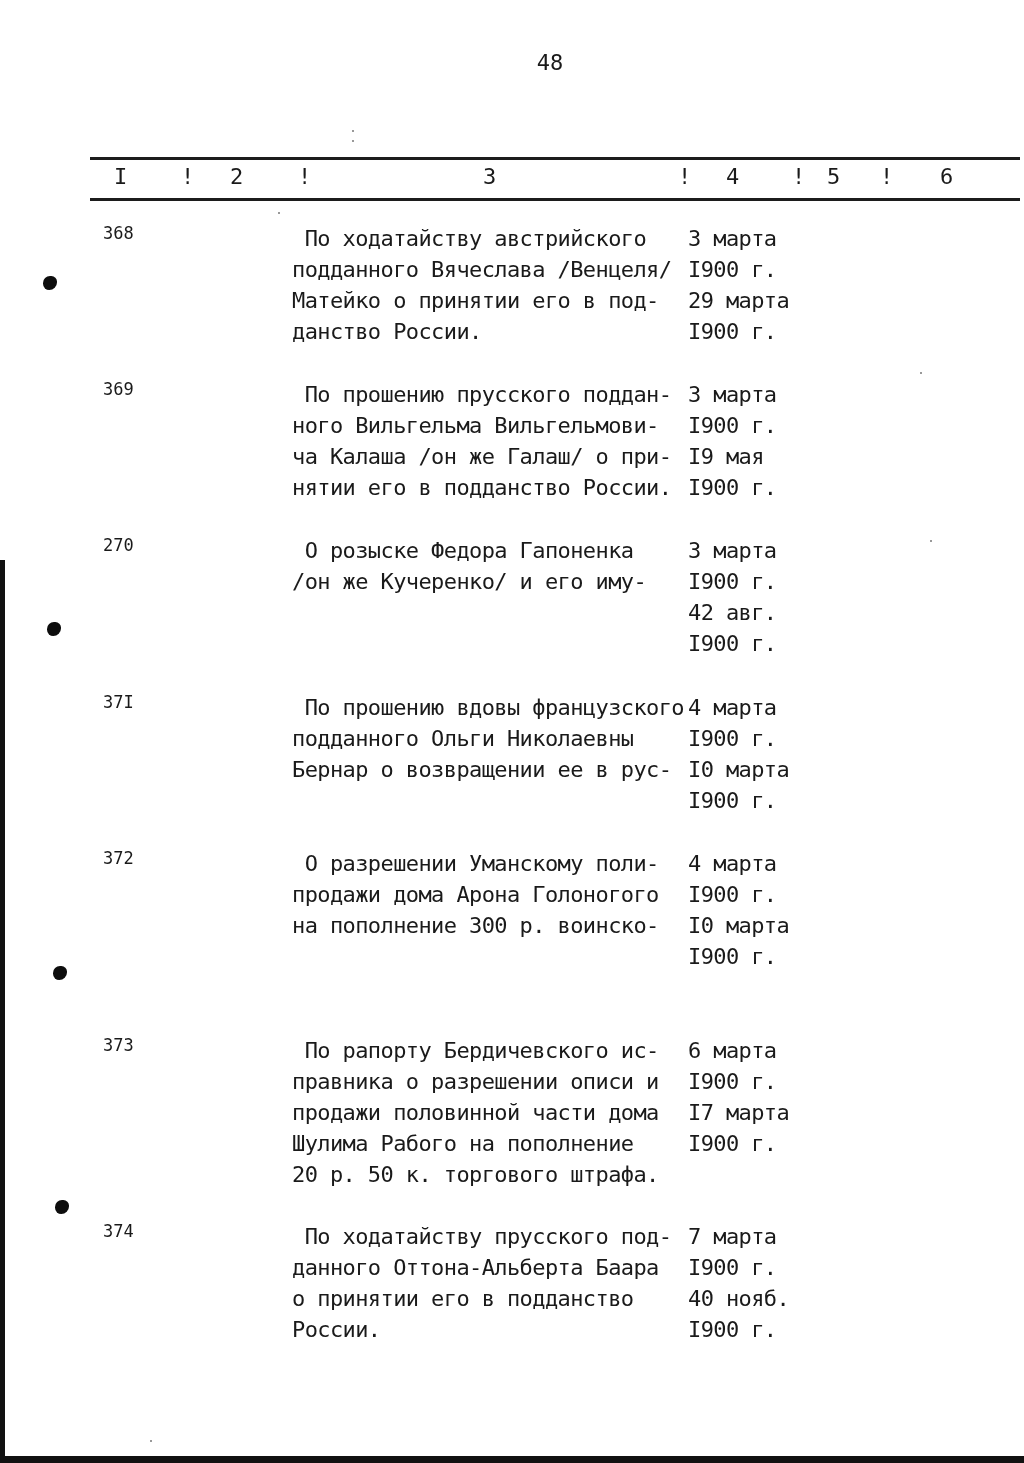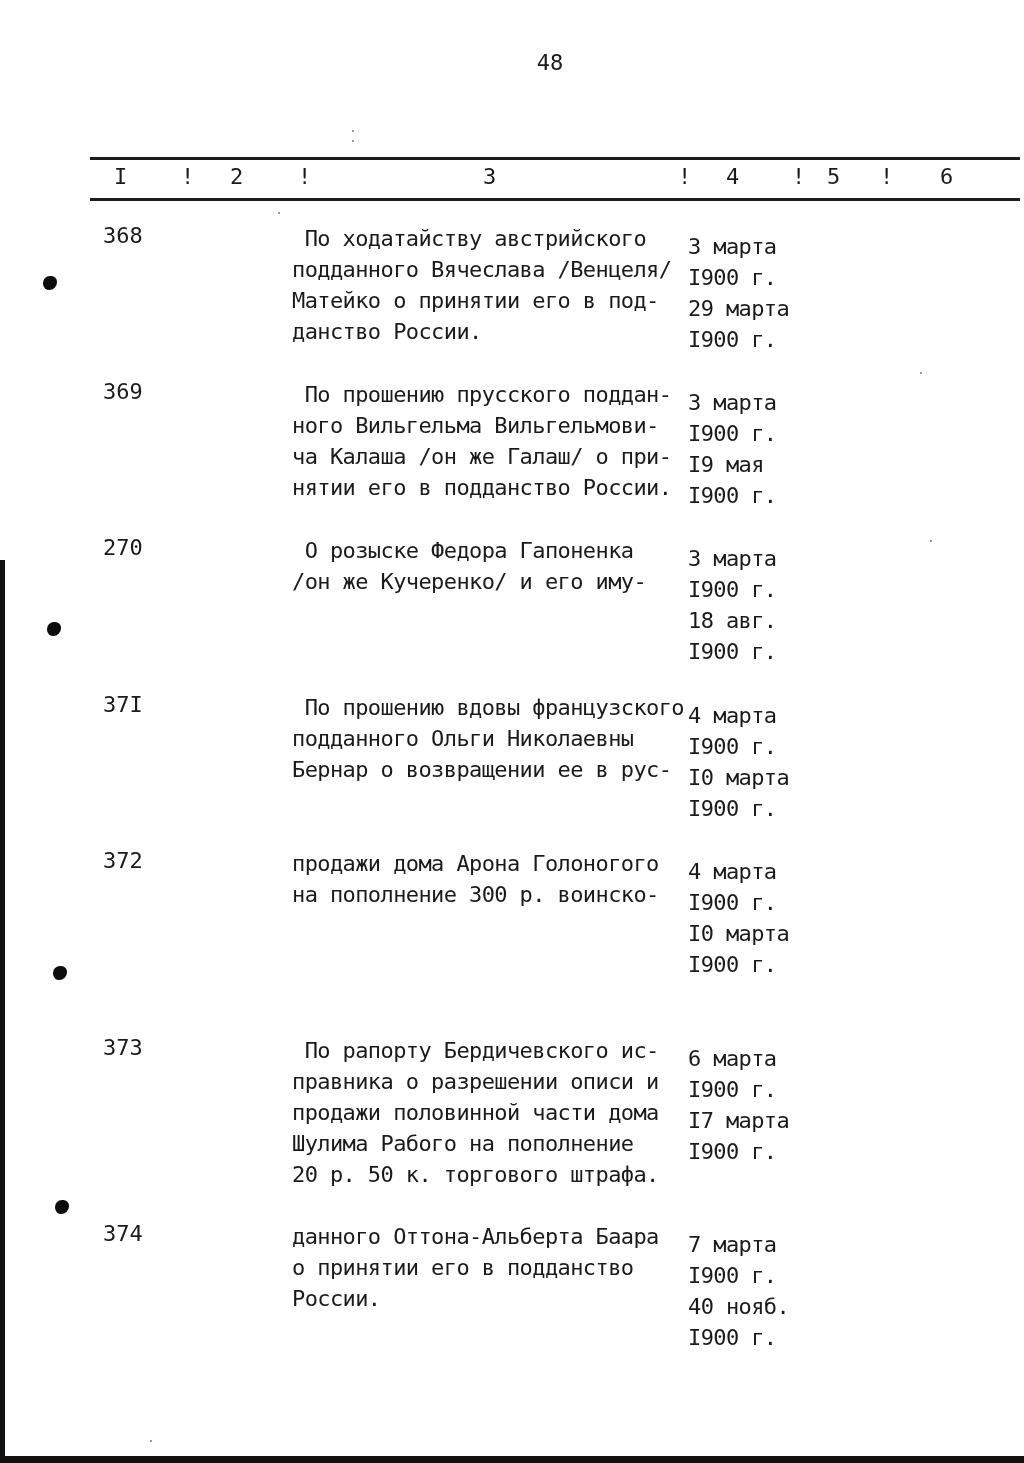--- a/index.html
+++ b/index.html
@@ -70,32 +70,32 @@
     }
     .entry {
       position: absolute;
       left: 0;
       width: 1024px;
     }
     .entry .num {
       position: absolute;
       left: 103px;
       top: 0;
-      font-size: 22px;
+      font-size: 17px;
     }
     .entry .desc {
       position: absolute;
       left: 292px;
       top: 0;
       width: 400px;
     }
     .entry .dates {
       position: absolute;
       left: 688px;
-      top: 8px;
+      top: 0;
       width: 130px;
     }
     .line {
       display: block;
       height: 31px;
       line-height: 31px;
       font-size: 22px;
       white-space: pre;
       letter-spacing: -0.6px;
     }
@@ -176,41 +176,42 @@
     </div>
     <div class="entry" style="top: 535px;">
       <div class="num">270</div>
       <div class="desc">
         <span class="line"> О розыске Федора Гапоненка</span>
         <span class="line">/он же Кучеренко/ и его иму-</span>
       </div>
       <div class="dates">
         <span class="line">3 марта</span>
         <span class="line">I900 г.</span>
-        <span class="line">18 авг.</span>
+        <span class="line">42 авг.</span>
         <span class="line">I900 г.</span>
       </div>
     </div>
     <div class="entry" style="top: 692px;">
       <div class="num">37I</div>
       <div class="desc">
         <span class="line"> По прошению вдовы французского</span>
         <span class="line">подданного Ольги Николаевны</span>
         <span class="line">Бернар о возвращении ее в рус-</span>
       </div>
       <div class="dates">
         <span class="line">4 марта</span>
         <span class="line">I900 г.</span>
         <span class="line">I0 марта</span>
         <span class="line">I900 г.</span>
       </div>
     </div>
     <div class="entry" style="top: 848px;">
       <div class="num">372</div>
       <div class="desc">
+        <span class="line"> О разрешении Уманскому поли-</span>
         <span class="line">продажи дома Арона Голоногого</span>
         <span class="line">на пополнение 300 р. воинско-</span>
       </div>
       <div class="dates">
         <span class="line">4 марта</span>
         <span class="line">I900 г.</span>
         <span class="line">I0 марта</span>
         <span class="line">I900 г.</span>
       </div>
     </div>
@@ -226,20 +227,21 @@
       <div class="dates">
         <span class="line">6 марта</span>
         <span class="line">I900 г.</span>
         <span class="line">I7 марта</span>
         <span class="line">I900 г.</span>
       </div>
     </div>
     <div class="entry" style="top: 1221px;">
       <div class="num">374</div>
       <div class="desc">
+        <span class="line"> По ходатайству прусского под-</span>
         <span class="line">данного Оттона-Альберта Баара</span>
         <span class="line">о принятии его в подданство</span>
         <span class="line">России.</span>
       </div>
       <div class="dates">
         <span class="line">7 марта</span>
         <span class="line">I900 г.</span>
         <span class="line">40 нояб.</span>
         <span class="line">I900 г.</span>
       </div>

